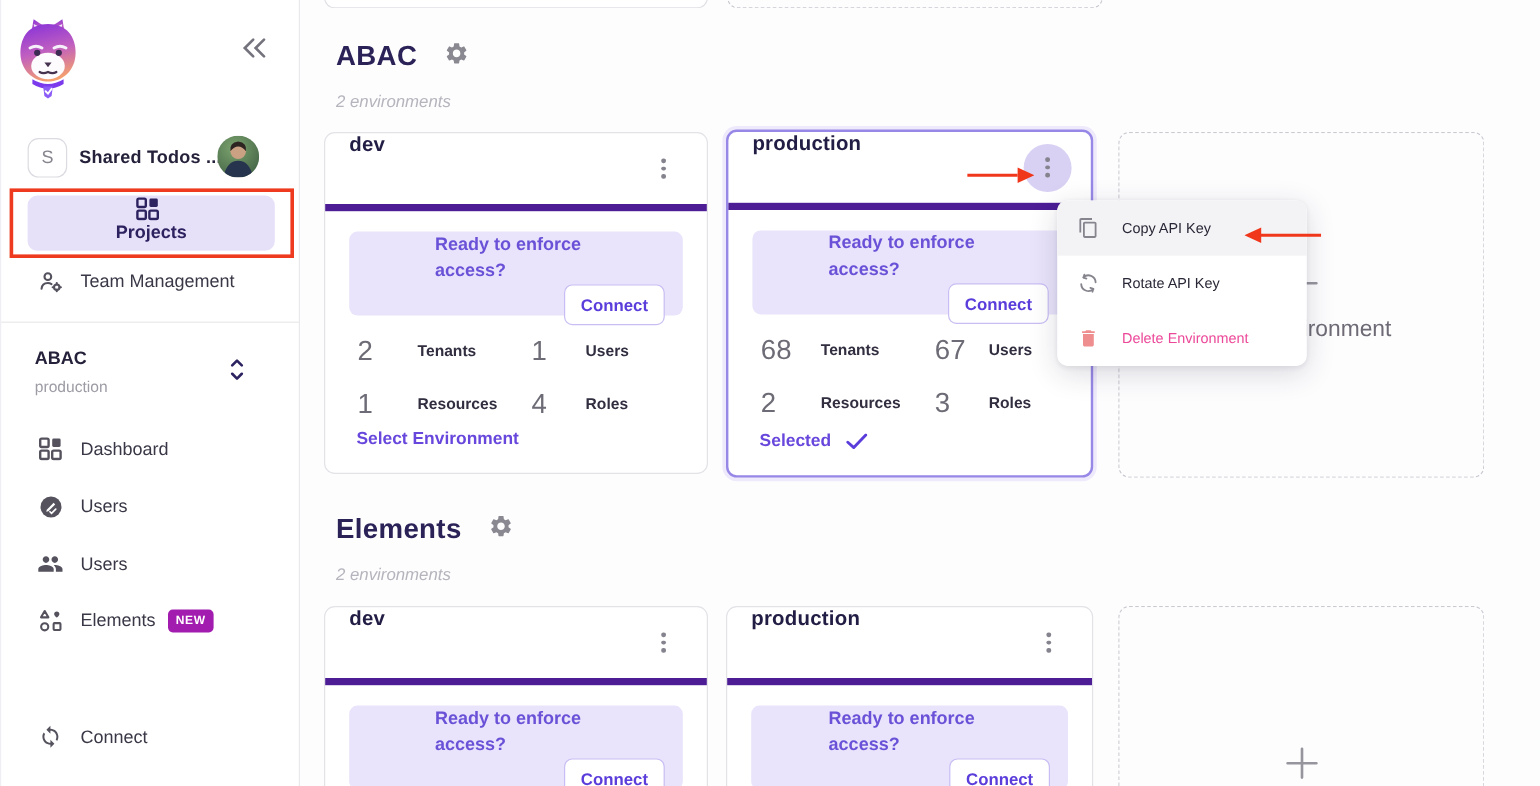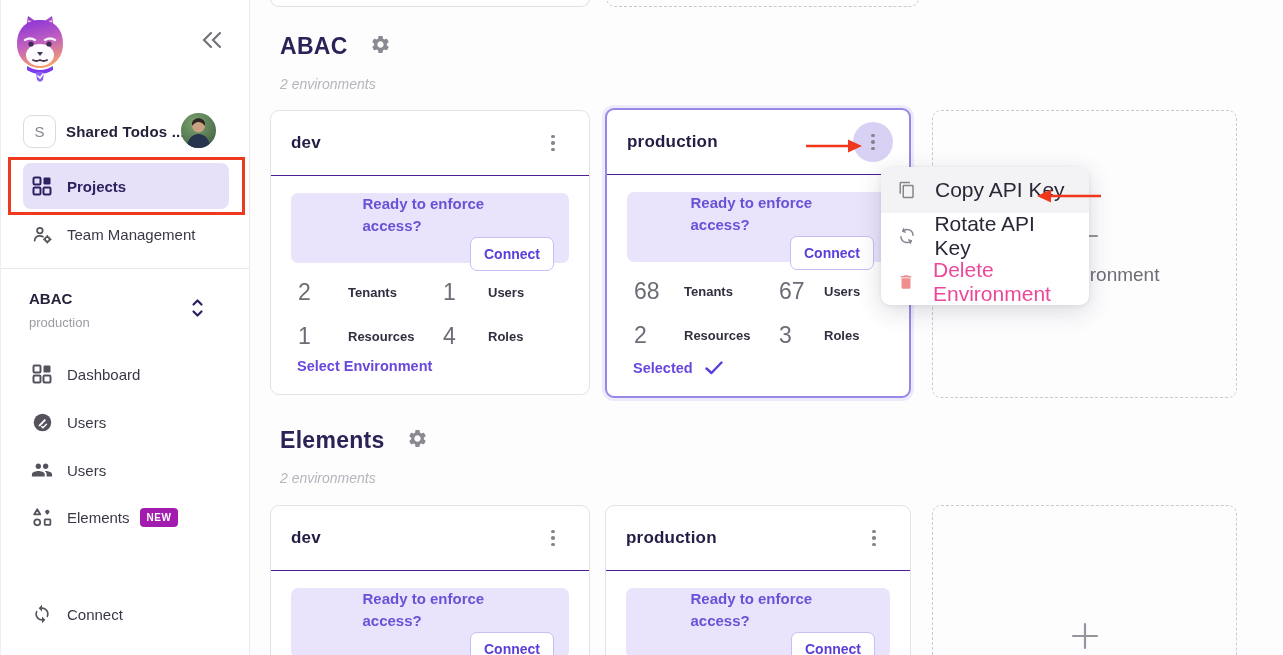--- a/index.html
+++ b/index.html
@@ -34,22 +34,22 @@
   .main-remnant { position:absolute; top:-6px; height:13px; background:#fff; border-radius:0 0 9px 9px; }
   .remnant-solid { left:270px; width:320px; border:1px solid #e0dfe4; border-top:none; }
   .remnant-dashed { left:606px; width:313px; border:1px dashed #c9c7cf; border-top:none; background:#fdfdfe; }
 
   .section-title { font-size:23px; font-weight:600; color:#2b2358; letter-spacing:.3px; }
   .section-sub { font-size:14px; color:#b6b4bc;font-style:italic; }
   .gear { cursor:pointer; }
 
   .card { position:absolute; background:#fff; border:1px solid #e3e2e7; border-radius:9px; }
   .card.selected { border:2px solid #9787e6; box-shadow:0 0 0 3px #efeafb; }
-  .card-header { position:relative; height:65px; border-bottom:1px solid #4c1d95;
-                 display:flex; align-items:center; padding:0 20px; }
+  .card-header { position:relative; height:65px; border-bottom:6px solid #4c1d95;
+                 display:flex; padding:0 20px; }
   .card-title { font-size:17px; font-weight:700; color:#221d44; letter-spacing:.2px; }
   .kebab { position:absolute; right:16px; top:50%; transform:translateY(-50%); width:40px; height:40px;
            border-radius:50%; display:flex; flex-direction:column; align-items:center; justify-content:center;
            gap:3px; cursor:pointer; }
   .kebab i { width:3.5px; height:3.5px; border-radius:50%; background:#85838d; display:block; }
   .kebab.open { background:#d9d1f4; }
   .banner { position:absolute; left:20px; right:20px; top:82px; height:70px; background:#e9e4fb;
             border-radius:7px; display:flex; align-items:center; padding:0 15px;flex-direction:column; }
   .banner-text { width:135px; font-size:15px; font-weight:600; color:#6a51d7; line-height:1.45; }
   .connect-btn { margin-left:auto; background:#fff; border:1px solid #c9bdf3; border-radius:7px;
@@ -62,21 +62,21 @@
   .card-action { position:absolute; left:26px; bottom:20px; font-size:14.5px; font-weight:700;
                  color:#6847dd; cursor:pointer; display:flex; align-items:center; gap:12px; }
   .dashed-card { position:absolute; border:1px dashed #ccc9d1; border-radius:9px; background:#fdfdfe;
                  display:flex; flex-direction:column; align-items:center; justify-content:center; gap:14px;
                  cursor:pointer; }
   .dashed-label { font-size:19px; color:#6f6b76; }
 
   
   .ctx-menu { position:absolute; left:881px; top:167px; width:208px; background:#fff; border-radius:9px;
               box-shadow:0 6px 24px rgba(40,35,70,.16), 0 1px 4px rgba(40,35,70,.08); z-index:50; overflow:hidden; }
-  .ctx-item { height:46px; display:flex; align-items:center; padding:0 16px; font-size:21px; color:#2a2837;
+  .ctx-item { height:46px; display:flex; align-items:center; padding:0 16px; font-size:12px; color:#2a2837;
               cursor:pointer; }
   .ctx-item.hover { background:#f3f2f4; }
   .ctx-item .ic { width:20px; height:20px; margin-right:18px; display:flex; align-items:center; justify-content:center; }
   .ctx-item.danger { color:#ec4899; }
 
   .annot-arrow { position:absolute; z-index:60; pointer-events:none; }
 </style>
 </head>
 <body>
 
@@ -130,21 +130,21 @@
         <rect width="35" height="35" fill="url(#avBg)"></rect>
         <circle cx="17.5" cy="13" r="6.5" fill="#caa183"></circle>
         <path d="M17.5 5 Q10 6 11 13 Q14 9 17.5 9 Q21 9 24 13 Q25 6 17.5 5 Z" fill="#2e2523"></path>
         <path d="M5 35 Q8 21 17.5 21 Q27 21 30 35 Z" fill="#27344d"></path>
       </svg>
     </div>
   </div>
 
   <div class="annot-box"></div>
 
-  <div class="side-item active" style="top:163px;">
+  <div class="side-item active" style="top:163px;flex-direction:column;">
     <span class="ic">
       <svg width="20" height="20" viewBox="0 0 20 20">
         <rect x="1.5" y="1.5" width="7" height="7" rx="1.2" fill="none" stroke="#2d2260" stroke-width="2"></rect>
         <rect x="11.5" y="1.5" width="7" height="7" rx="1.2" fill="#2d2260"></rect>
         <rect x="1.5" y="11.5" width="7" height="7" rx="1.2" fill="none" stroke="#2d2260" stroke-width="2"></rect>
         <rect x="11.5" y="11.5" width="7" height="7" rx="1.2" fill="none" stroke="#2d2260" stroke-width="2"></rect>
       </svg>
     </span>
     <span>Projects</span>
   </div>

